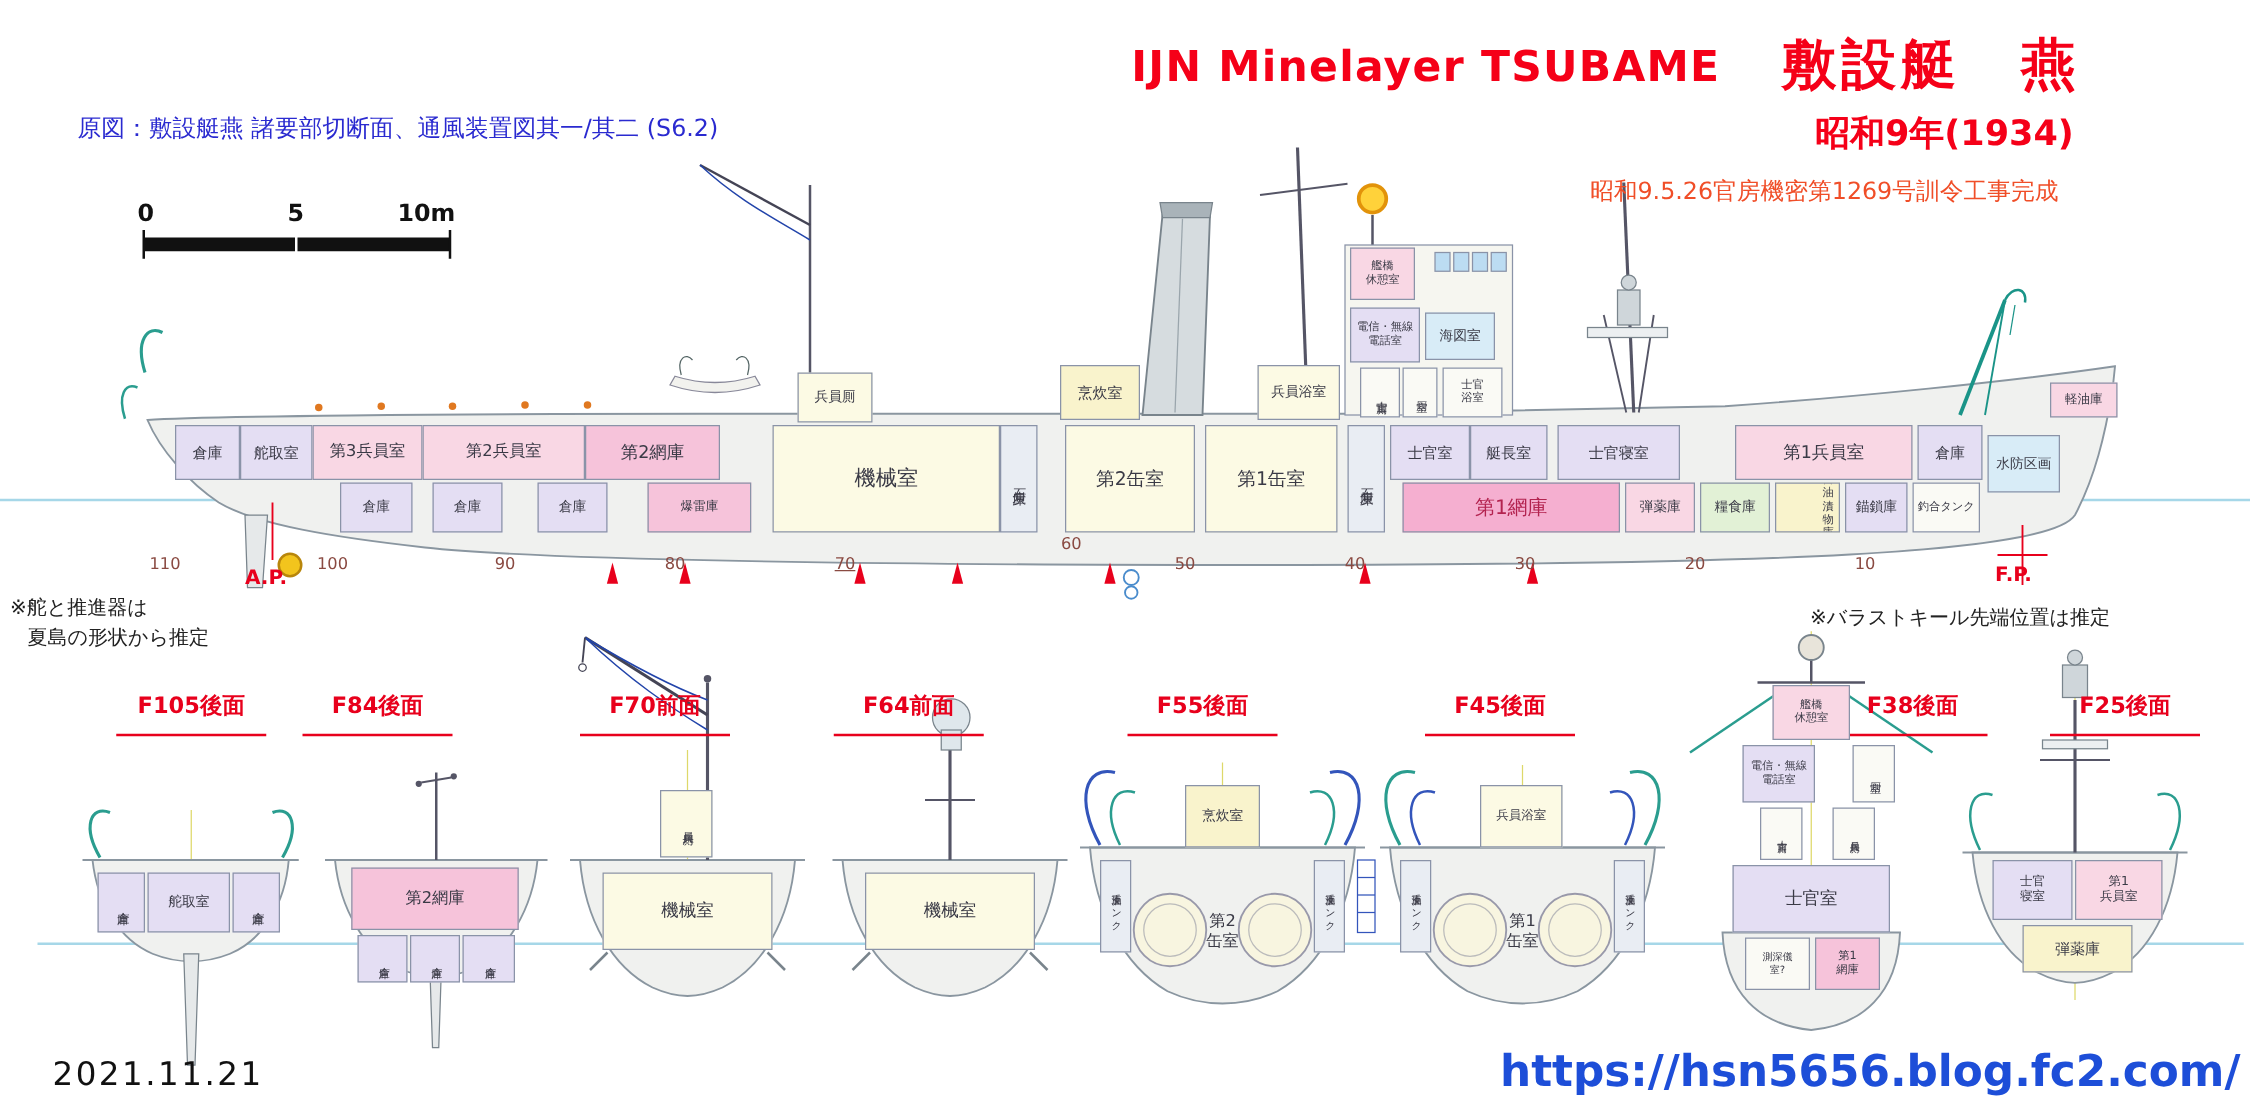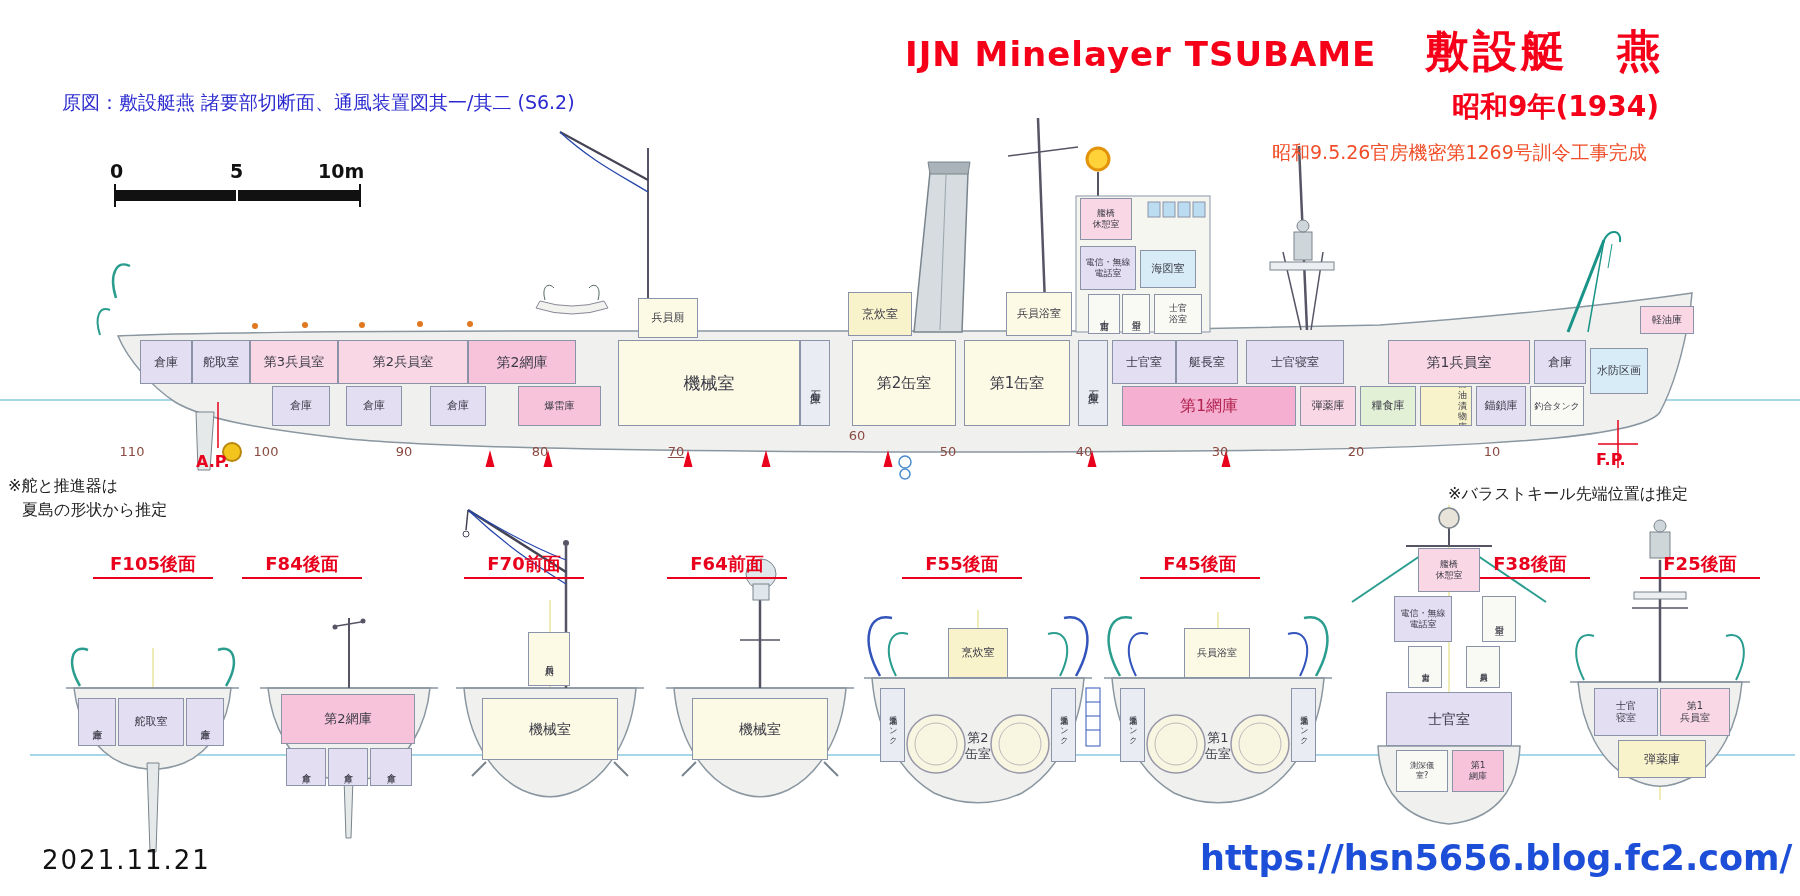--- a/index.html
+++ b/index.html
@@ -15,21 +15,21 @@
   .completion{left:1272px;top:140px;font-size:19px;color:#f04e28;}
   .scale-num{font-size:19px;font-weight:bold;color:#111;}
   .note{font-size:16px;color:#222;}
   .apfp{font-size:16px;font-weight:bold;color:#e8001c;}
   .comp{position:absolute;border:1px solid #8a93a8;display:flex;align-items:center;justify-content:center;
         text-align:center;color:#3a3a46;line-height:1.2;box-sizing:border-box;overflow:hidden;}
   .comp.ml{white-space:pre-line;}
   .comp.vert{writing-mode:vertical-rl;text-orientation:upright;letter-spacing:1px;}
   .station{position:absolute;transform:translateX(-50%);color:#8a4a42;font-size:13px;}
   .seclabel{position:absolute;width:120px;text-align:center;color:#e8001c;font-weight:bold;font-size:18px;
-            border-bottom:2px solid #e8001c;padding-bottom:1px;transform:translateX(-50%);}
+            border-bottom:2px solid #e8001c;padding-bottom:11px;transform:translateX(-50%);}
   .footer-date{left:42px;top:845px;font-size:26px;color:#111;letter-spacing:2px;}
   .footer-url{left:1200px;top:838px;font-size:35px;font-weight:600;color:#1d4ed8;}
 </style>
 </head>
 <body>
 
 <div class="page">
 
   <svg width="1800" height="896" viewBox="0 0 1800 896" style="position:absolute;left:0;top:0;">
 

